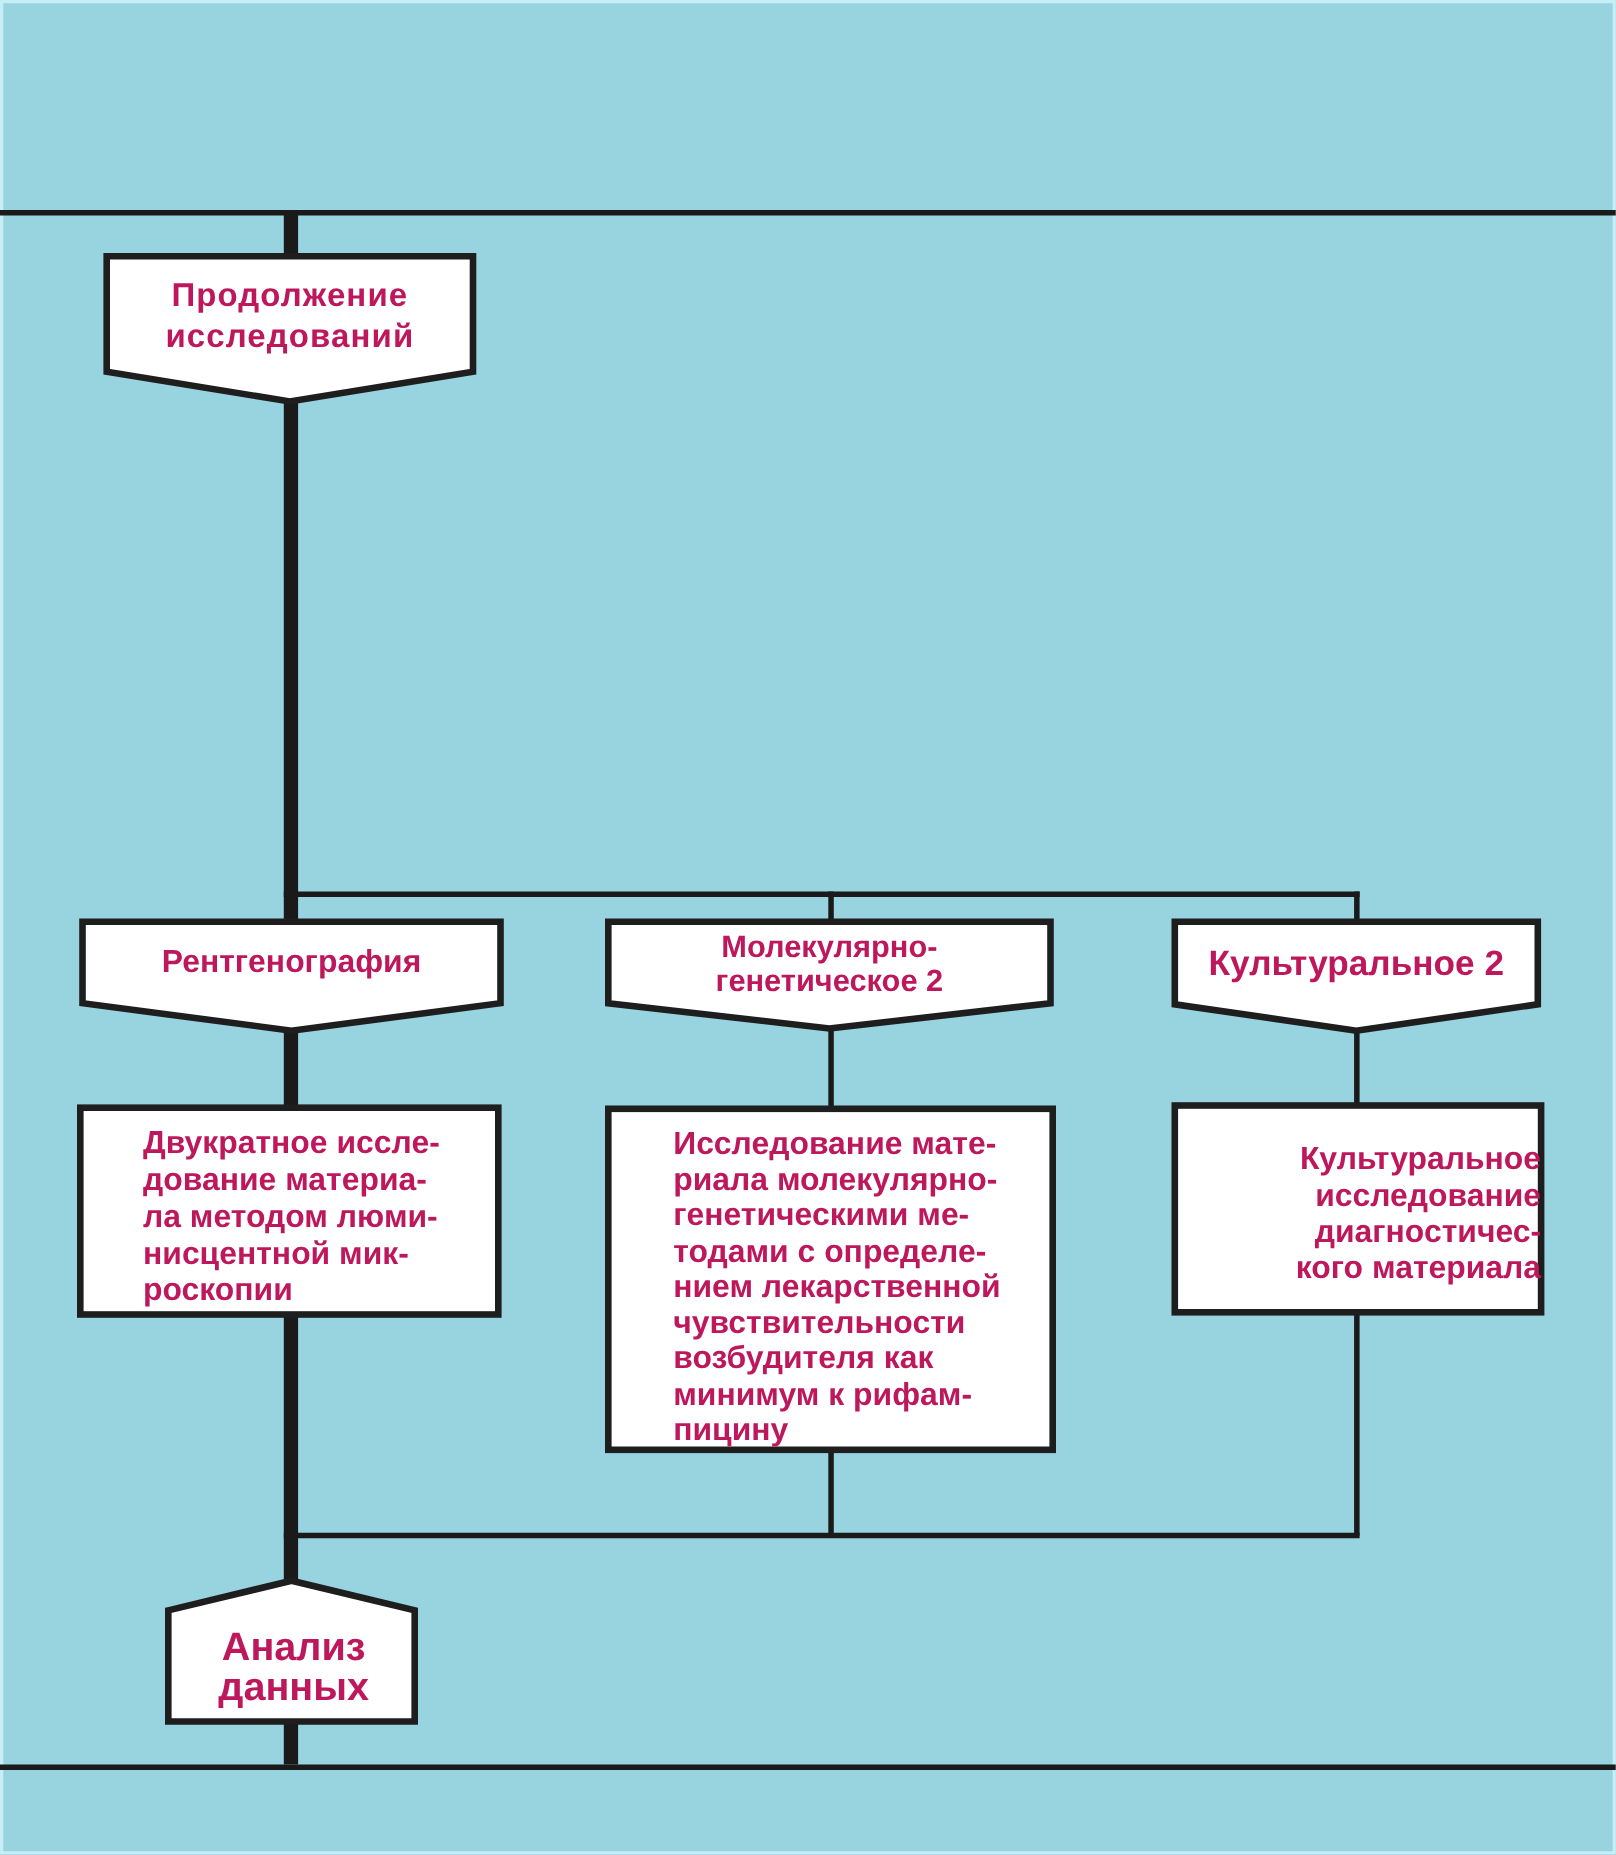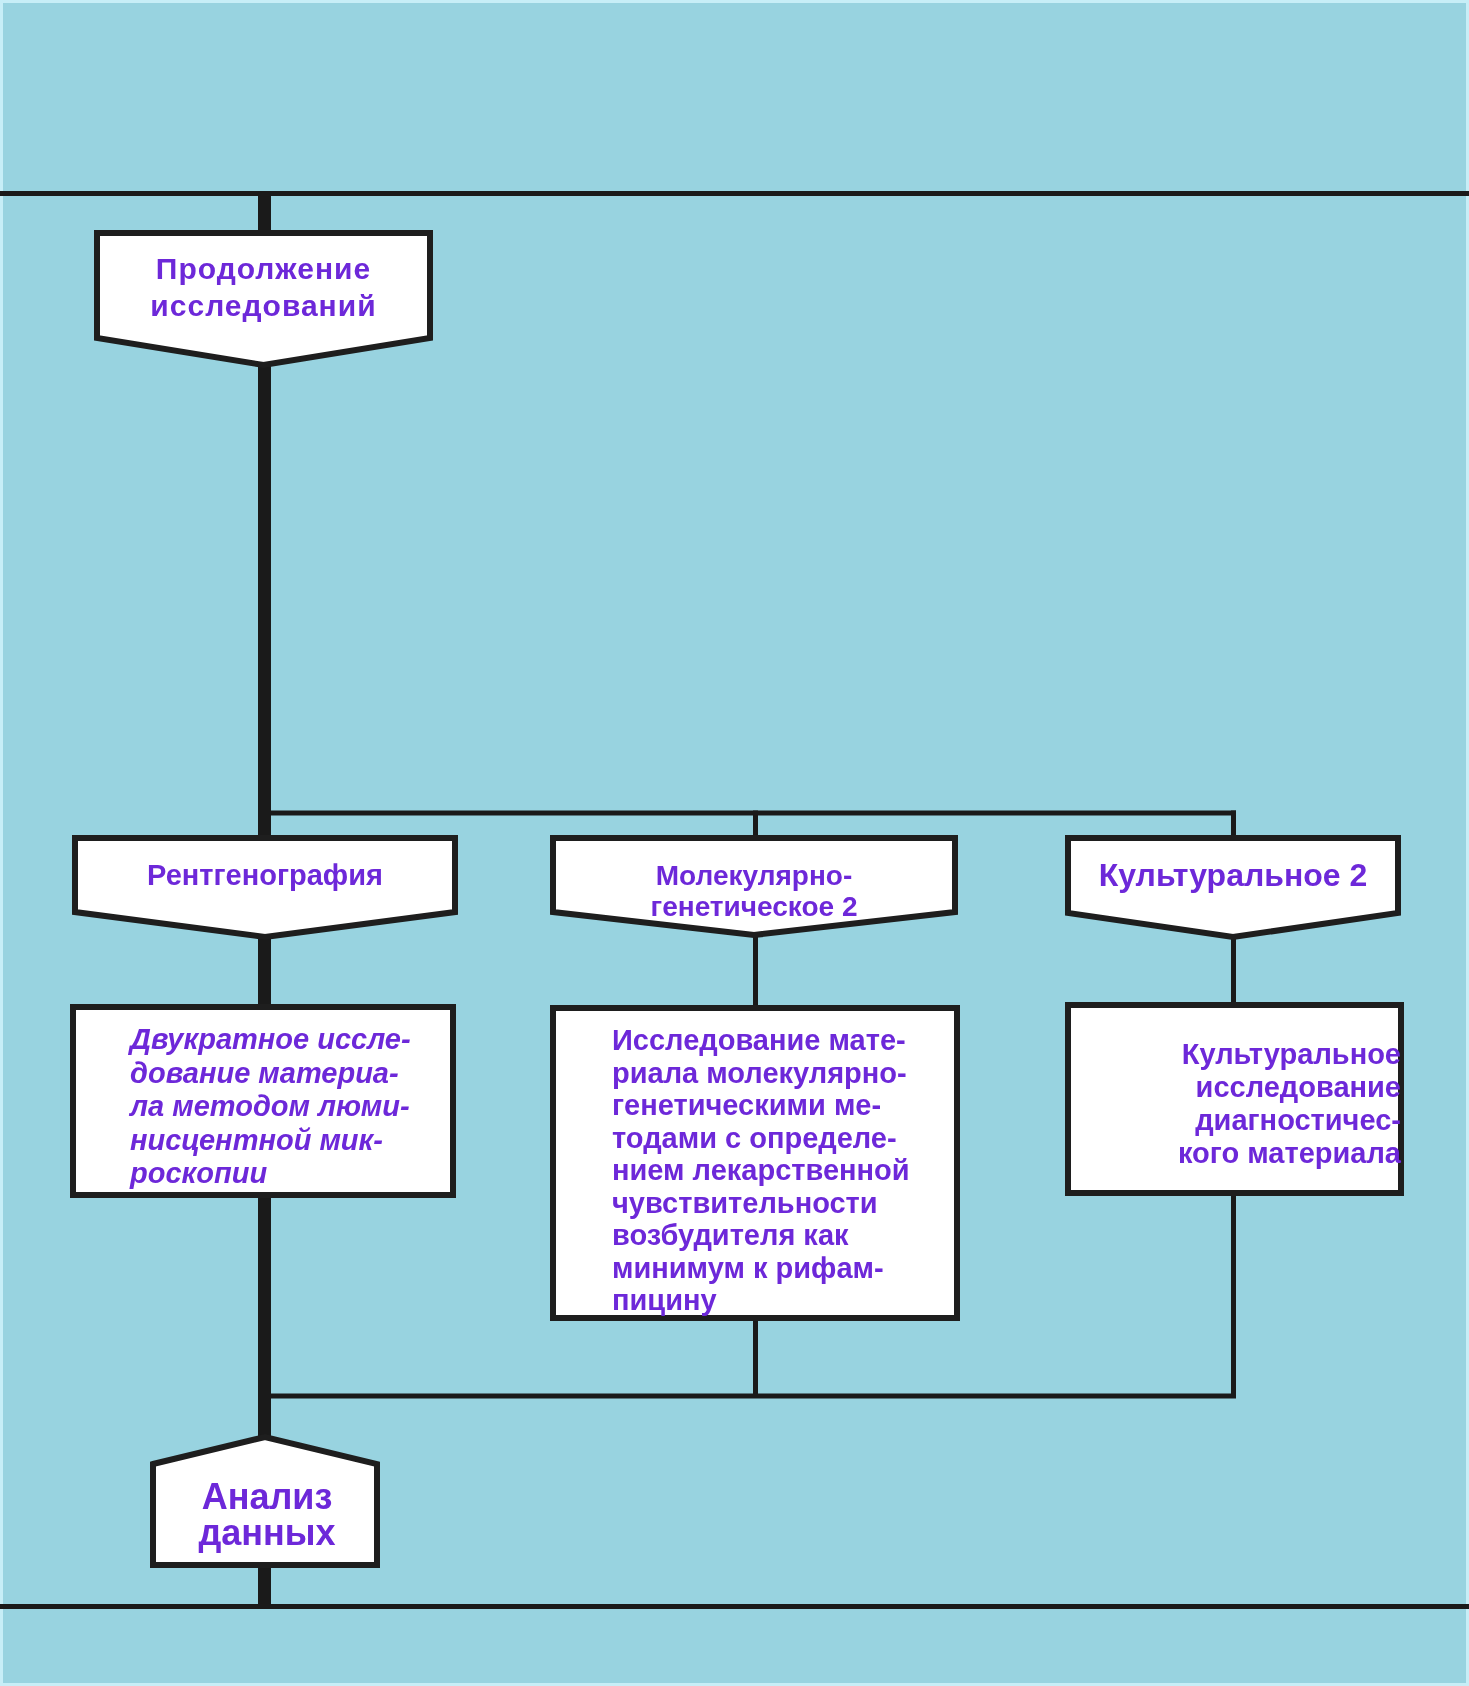--- a/index.html
+++ b/index.html
@@ -18,34 +18,34 @@
   }
   .canvas svg {
     position: absolute;
     left: 0; top: 0;
     width: 1469px;
     height: 1686px;
   }
   .lbl {
     position: absolute;
     font-weight: bold;
-    color: #6d28d9;
+    color: #be185d;
     white-space: pre-line;
   }
   .lbl.center {
     display: flex;
     align-items: center;
     justify-content: center;
     text-align: center;
   }
   .banner1-label  { left: 97px;  top: 233px;  width: 333px; height: 108px; font-size: 30px; line-height: 37px; letter-spacing: 1px; }
   .banner2-label  { left: 75px;  top: 838px;  width: 380px; height: 74px;  font-size: 29px; line-height: 32px; }
-  .banner3-label  { left: 553px; top: 838px;  width: 402px; height: 76px;  font-size: 28px; line-height: 31px; margin-top: 15px; }
+  .banner3-label  { left: 553px; top: 838px;  width: 402px; height: 76px;  font-size: 28px; line-height: 31px; }
   .banner4-label  { left: 1068px;top: 838px;  width: 330px; height: 75px;  font-size: 32px; line-height: 31px; }
-  .box1-label     { left: 130px; top: 1023px; width: 322px; font-size: 29px; line-height: 33.5px; font-style: italic; }
+  .box1-label     { left: 130px; top: 1023px; width: 322px; font-size: 29px; line-height: 33.5px; }
   .box2-label     { left: 612px; top: 1024px; width: 348px; font-size: 29px; line-height: 32.5px; }
   .box3-label     { left: 1126px;top: 1038px; width: 275px; font-size: 29px; line-height: 33px; text-align: right; }
   .pentagon-label { left: 155px; top: 1464px; width: 224px; height: 101px; font-size: 36px; line-height: 36px; }
 </style>
 </head>
 <body>
 
 <div class="canvas">
 
   <svg viewBox="0 0 1469 1686">

